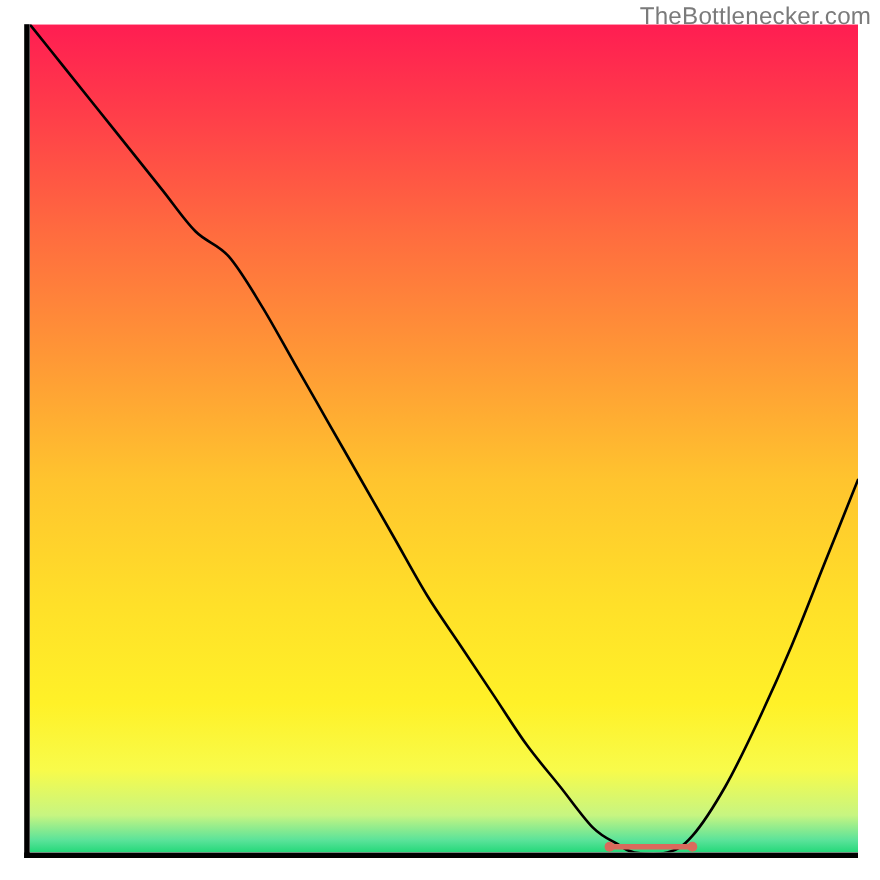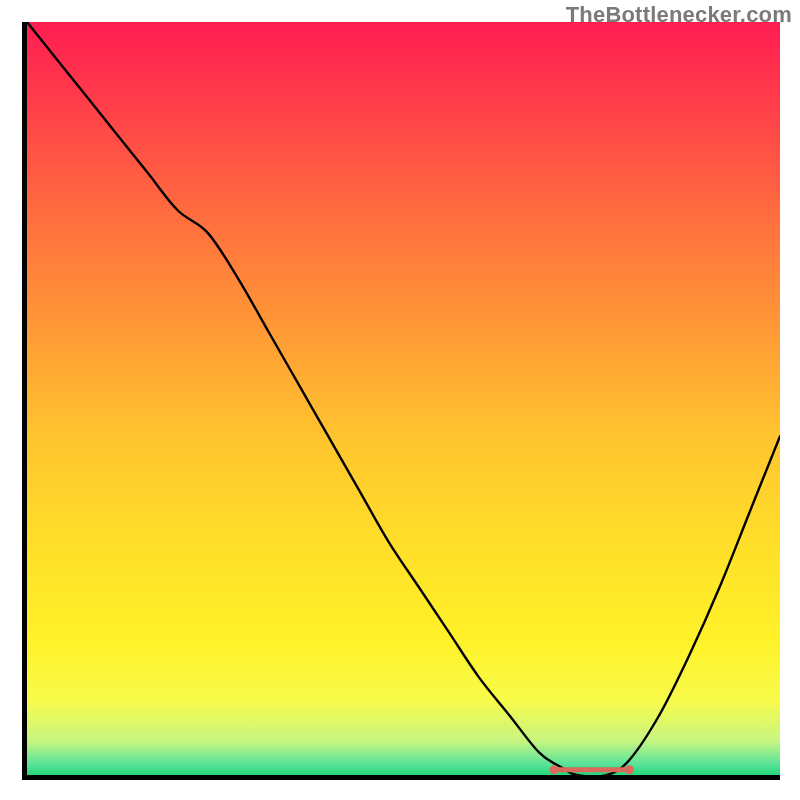--- a/index.html
+++ b/index.html
@@ -13,21 +13,21 @@
   .wrap {
     position: relative;
     width: 800px;
     height: 800px;
   }
   .watermark {
     position: absolute;
     right: 8px;
     top: 2px;
     font-size: 22px;
-    font-weight: bold;
+    font-weight: normal;
     color: #7a7a7a;
     letter-spacing: 0.2px;
     z-index: 10;
     user-select: none;
     text-align: right;
   }
   .plot-frame {
     position: absolute;
     left: 22px;
     top: 22px;

